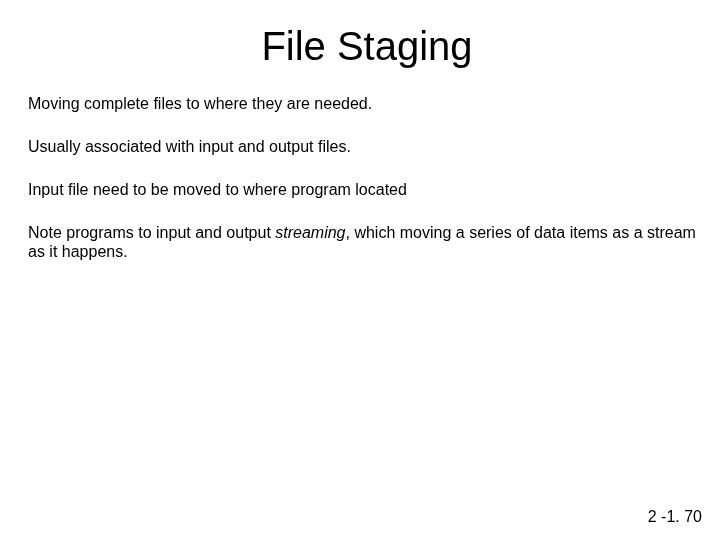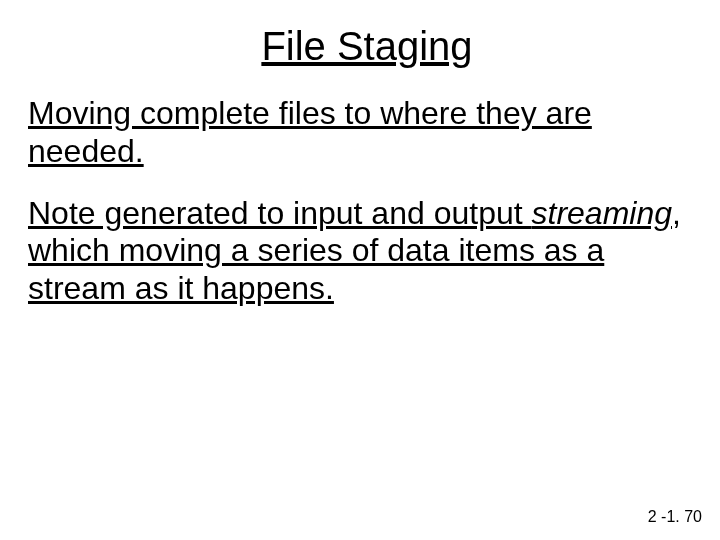--- a/index.html
+++ b/index.html
@@ -11,30 +11,29 @@
     font-family: Arial, Helvetica, sans-serif;
     color: #000;
     overflow: hidden;
   }
   .slide {
     box-sizing: border-box;
     width: 720px;
     height: 540px;
     padding: 18px 14px 0 28px;
     position: relative;
-    text-decoration: underline;
   }
   .title {
     font-size: 40px;
     text-align: center;
     margin: 6px 0 26px 0;
     font-weight: normal;
   }
   .body p {
-    font-size: 32px;
+    font-size: 16px;
     line-height: 1.18;
     margin: 0 0 24px 0;
     font-weight: normal;
   }
   .italic {
     font-style: italic;
   }
   .footer {
     position: absolute;
     right: 18px;
@@ -43,16 +42,18 @@
     font-family: Arial, Helvetica, sans-serif;
   }
 </style>
 </head>
 <body>
 
 <div class="slide">
   <h1 class="title">File Staging</h1>
   <div class="body">
     <p>Moving complete files to where they are needed.</p>
-    <p><span>Note generated to input and output </span><span class="italic">streaming</span><span>, which moving a series of data items as a stream as it happens.</span></p>
+    <p>Usually associated with input and output files.</p>
+    <p>Input file need to be moved to where program located</p>
+    <p><span>Note programs to input and output </span><span class="italic">streaming</span><span>, which moving a series of data items as a stream as it happens.</span></p>
   </div>
   <div class="footer">2 -1. 70</div>
 </div>
 
 </body></html>

